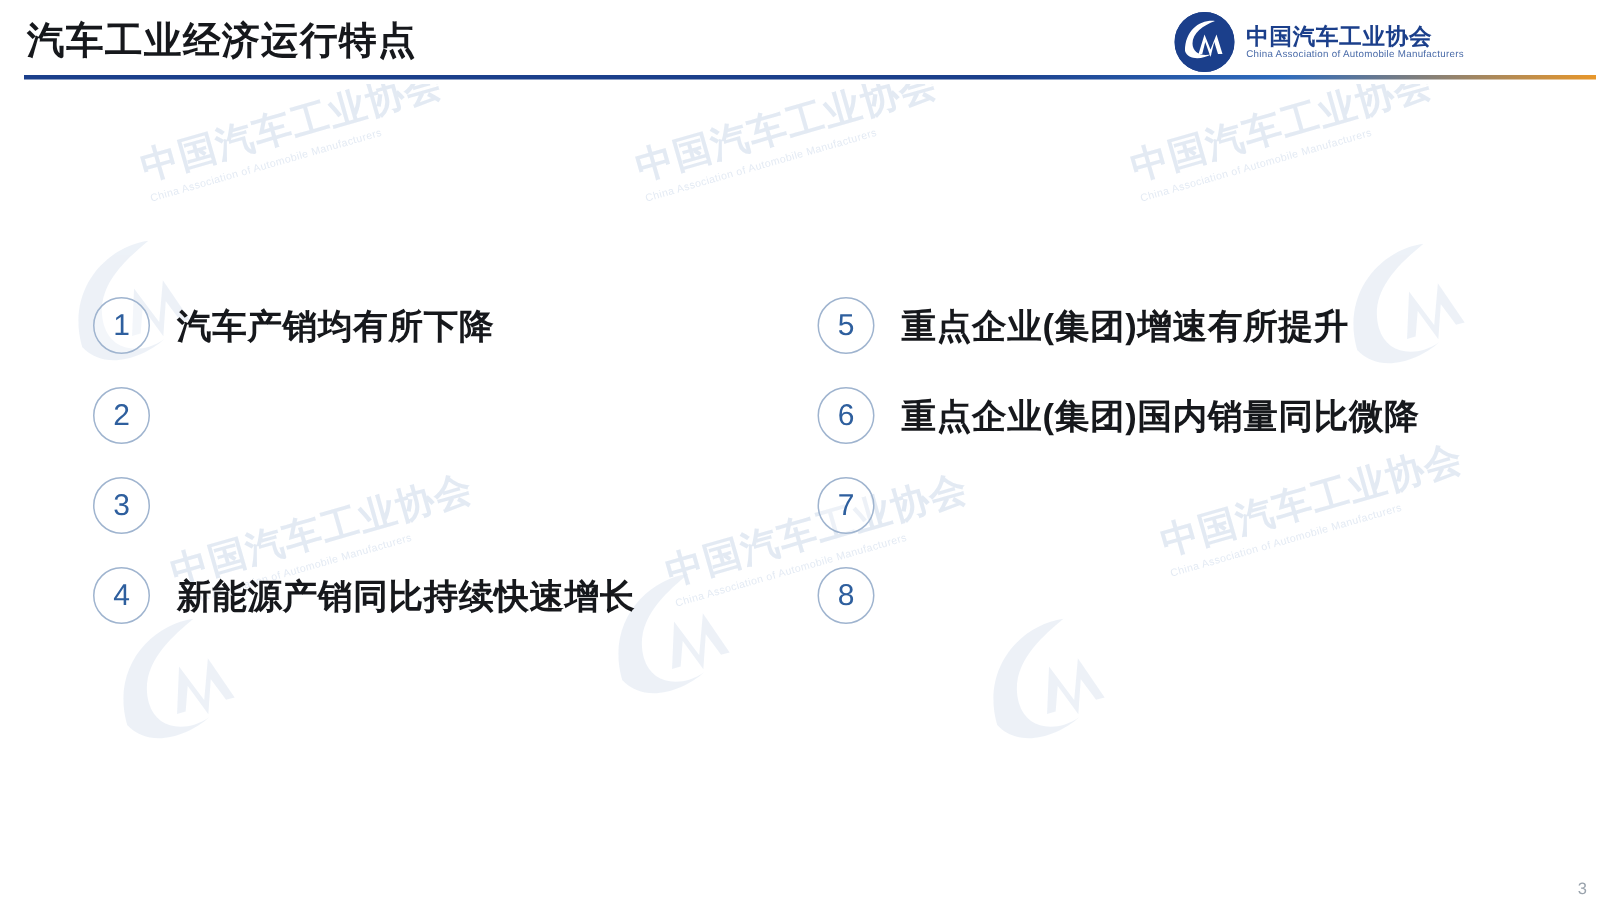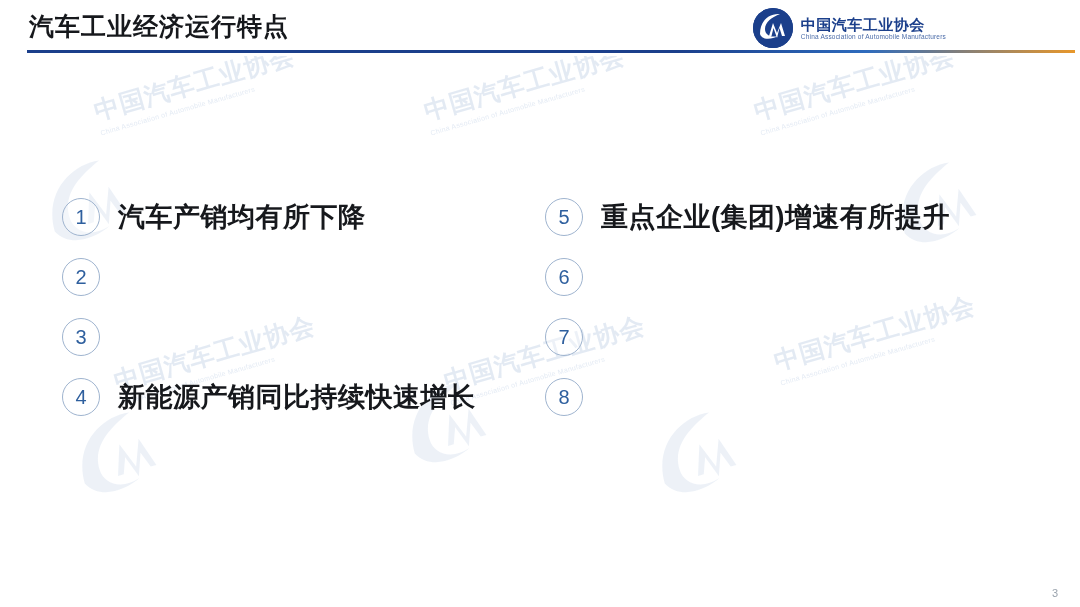--- a/index.html
+++ b/index.html
@@ -17,24 +17,25 @@
     position: relative;
     width: 1080px;
     height: 607px;
     background: #ffffff;
     overflow: hidden;
   }
 
   
   .header {
     position: absolute;
-    left: 11px;
+    left: 0;
     top: 0;
     width: 953px;
     height: 56px;
+    padding-left: 41px;
   }
   .slide-title {
     position: absolute;
     left: 18px;
     top: 10px;
     font-size: 25px;
     font-weight: bold;
     color: #16181c;
     letter-spacing: 1px;
     white-space: nowrap;
@@ -152,21 +153,21 @@
     color: #2e5f9e;
     font-size: 20px;
     display: flex;
     align-items: center;
     justify-content: center;
     flex: none;
     background: rgba(255,255,255,0.35);
   }
   .item-text {
     margin-left: 18px;
-    font-size: 27px;
+    font-size: 23px;
     font-weight: bold;
     color: #16181c;
     white-space: nowrap;
     letter-spacing: 0.5px;
   }
 
   
   .page-num {
     position: absolute;
     right: 22px;
@@ -275,20 +276,21 @@
       </div>
     </div>
 
     <div class="col col-right">
       <div class="item">
         <div class="num">5</div>
         <div class="item-text">重点企业(集团)增速有所提升</div>
       </div>
       <div class="item">
         <div class="num">6</div>
+        <div class="item-text">重点企业(集团)国内销量同比微降</div>
       </div>
       <div class="item">
         <div class="num">7</div>
       </div>
       <div class="item">
         <div class="num">8</div>
       </div>
     </div>
 
   </div>

